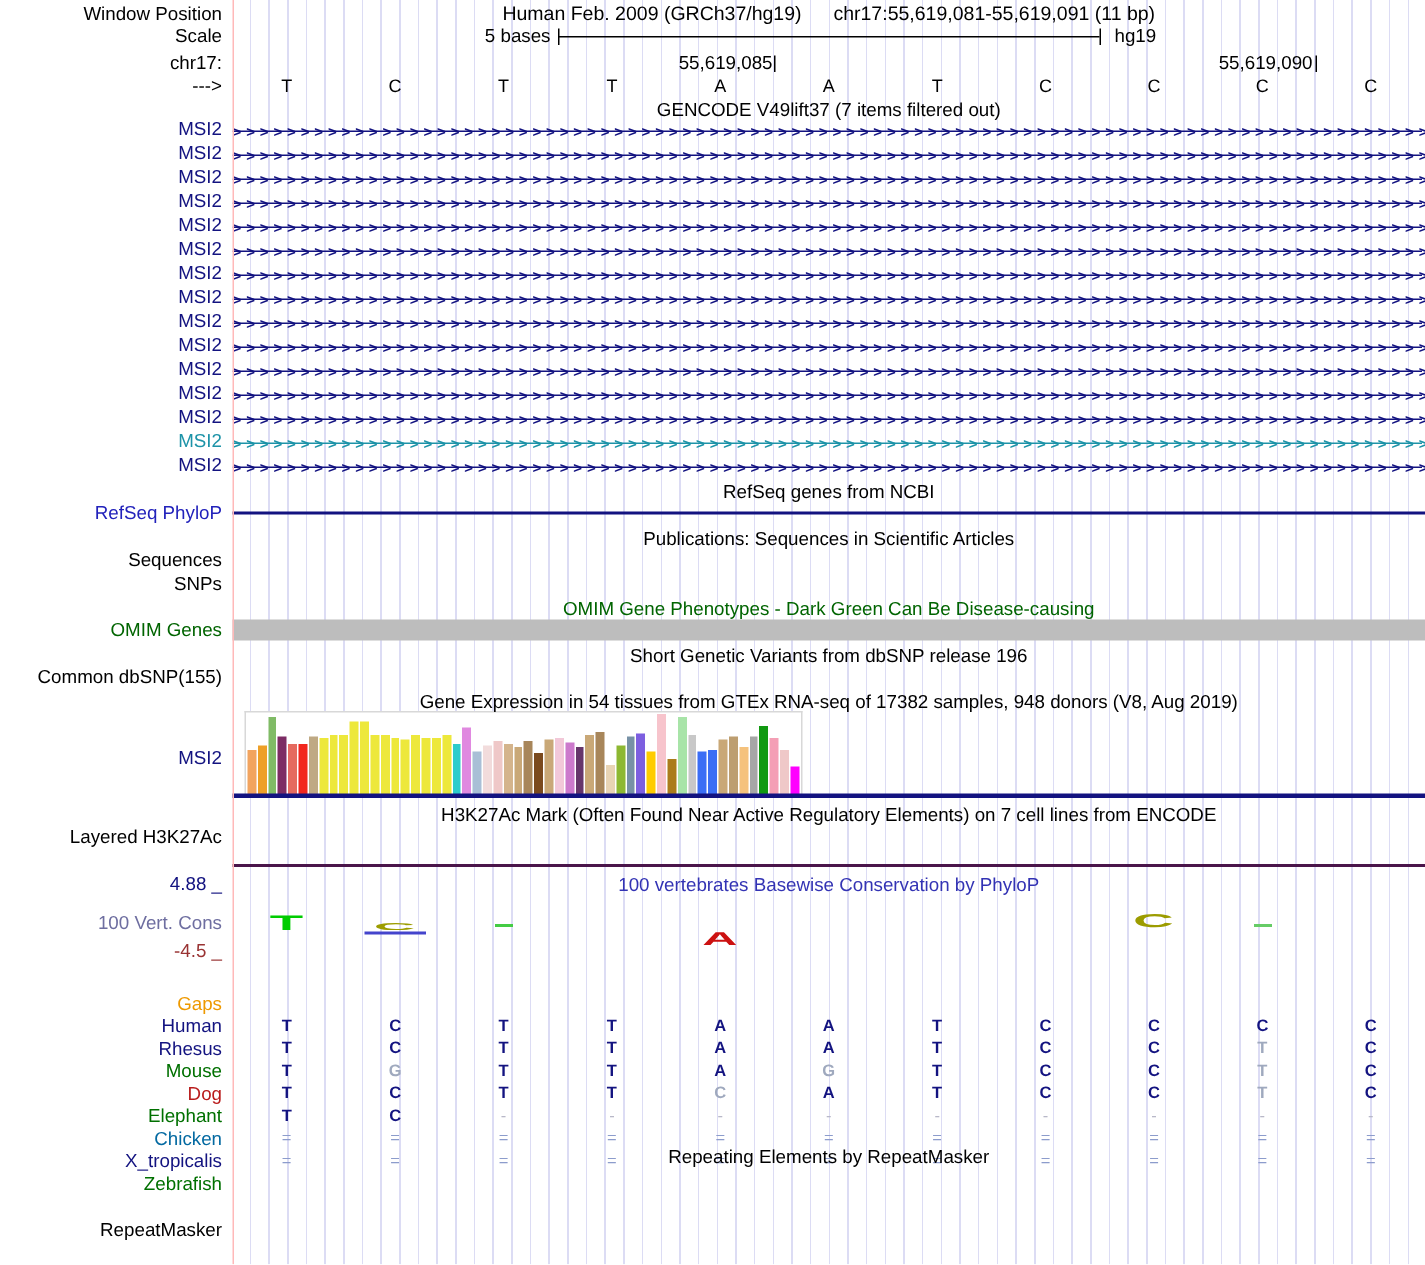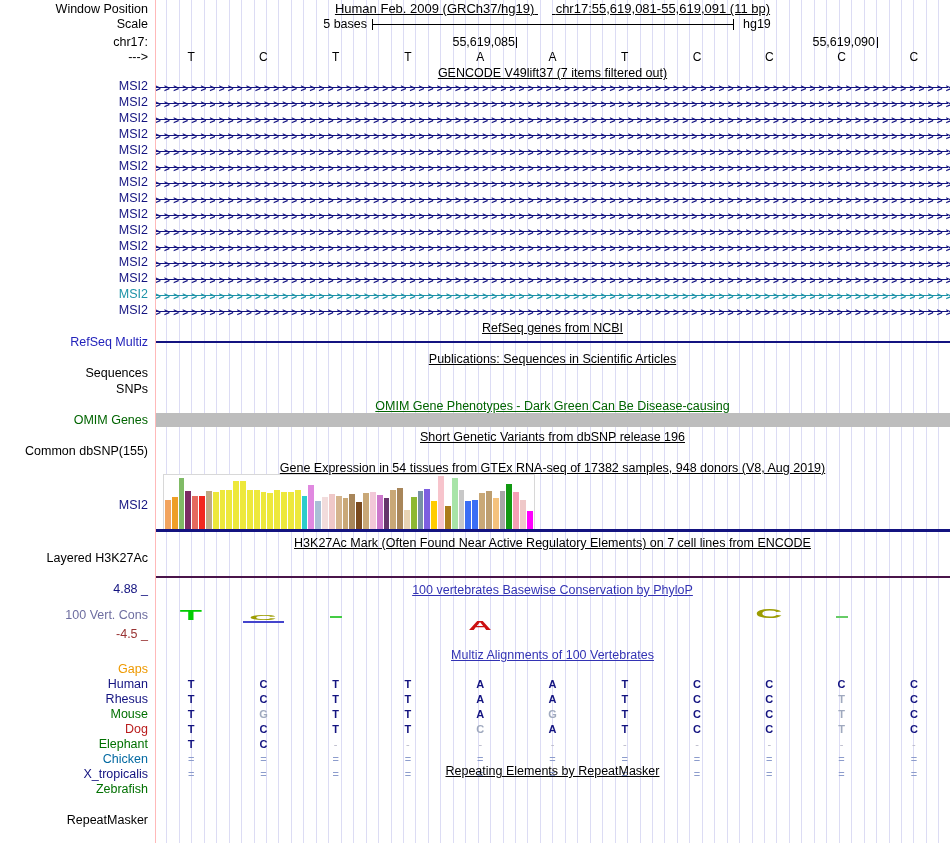--- a/index.html
+++ b/index.html
@@ -5,21 +5,21 @@
   html,body{margin:0;padding:0;background:#fff;}
   .canvas{position:relative;width:950px;height:843px;background:#fff;overflow:hidden;
           font-family:"Liberation Sans",sans-serif;color:#000;}
   .abs{position:absolute;}
   .gridlines{left:155px;top:0;width:795px;height:843px;z-index:0;
     background-image:repeating-linear-gradient(90deg,transparent 0 11.45px,#DCDCF4 11.45px 12.45px);}
   .left-edge{left:155px;top:0;width:1px;height:843px;background:#FFB9B9;z-index:2;}
   .gutter-label{left:0;width:148px;text-align:right;font-size:12.5px;line-height:15px;
     white-space:nowrap;z-index:3;}
   .title-row{left:155px;width:795px;text-align:center;font-size:12.5px;line-height:14px;
-    white-space:nowrap;z-index:3;text-decoration:underline;}
+    white-space:nowrap;z-index:3;}
   .hdr{font-size:13px;}
   .navy{color:#131380;}
   .green{color:#006400;}
   .blue-title{color:#3333B4;}
   .refseq-blue{color:#2222BB;}
   .darkred{color:#993333;}
   .slate{color:#6E6EA0;}
   .arrow-row{left:155px;width:795px;height:16px;line-height:16px;overflow:hidden;
     white-space:nowrap;z-index:1;}
   .arrow-row::before{content:"";position:absolute;left:0;right:2px;top:7.5px;height:1px;background:currentColor;}
@@ -111,21 +111,21 @@
       <div class="abs arrow-row" style="top:255px;color:#131380"><span class="arrows">&gt;&gt;&gt;&gt;&gt;&gt;&gt;&gt;&gt;&gt;&gt;&gt;&gt;&gt;&gt;&gt;&gt;&gt;&gt;&gt;&gt;&gt;&gt;&gt;&gt;&gt;&gt;&gt;&gt;&gt;&gt;&gt;&gt;&gt;&gt;&gt;&gt;&gt;&gt;&gt;&gt;&gt;&gt;&gt;&gt;&gt;&gt;&gt;&gt;&gt;&gt;&gt;&gt;&gt;&gt;&gt;&gt;&gt;&gt;&gt;&gt;&gt;&gt;&gt;&gt;&gt;&gt;&gt;&gt;&gt;&gt;&gt;&gt;&gt;&gt;&gt;&gt;&gt;&gt;&gt;&gt;&gt;&gt;&gt;&gt;&gt;&gt;&gt;&gt;&gt;</span></div>
       <div class="abs gutter-label" style="top:271px;color:#131380">MSI2</div>
       <div class="abs arrow-row" style="top:271px;color:#131380"><span class="arrows">&gt;&gt;&gt;&gt;&gt;&gt;&gt;&gt;&gt;&gt;&gt;&gt;&gt;&gt;&gt;&gt;&gt;&gt;&gt;&gt;&gt;&gt;&gt;&gt;&gt;&gt;&gt;&gt;&gt;&gt;&gt;&gt;&gt;&gt;&gt;&gt;&gt;&gt;&gt;&gt;&gt;&gt;&gt;&gt;&gt;&gt;&gt;&gt;&gt;&gt;&gt;&gt;&gt;&gt;&gt;&gt;&gt;&gt;&gt;&gt;&gt;&gt;&gt;&gt;&gt;&gt;&gt;&gt;&gt;&gt;&gt;&gt;&gt;&gt;&gt;&gt;&gt;&gt;&gt;&gt;&gt;&gt;&gt;&gt;&gt;&gt;&gt;&gt;&gt;&gt;</span></div>
       <div class="abs gutter-label" style="top:287px;color:#1D93A8">MSI2</div>
       <div class="abs arrow-row" style="top:287px;color:#1D93A8"><span class="arrows">&gt;&gt;&gt;&gt;&gt;&gt;&gt;&gt;&gt;&gt;&gt;&gt;&gt;&gt;&gt;&gt;&gt;&gt;&gt;&gt;&gt;&gt;&gt;&gt;&gt;&gt;&gt;&gt;&gt;&gt;&gt;&gt;&gt;&gt;&gt;&gt;&gt;&gt;&gt;&gt;&gt;&gt;&gt;&gt;&gt;&gt;&gt;&gt;&gt;&gt;&gt;&gt;&gt;&gt;&gt;&gt;&gt;&gt;&gt;&gt;&gt;&gt;&gt;&gt;&gt;&gt;&gt;&gt;&gt;&gt;&gt;&gt;&gt;&gt;&gt;&gt;&gt;&gt;&gt;&gt;&gt;&gt;&gt;&gt;&gt;&gt;&gt;&gt;&gt;&gt;</span></div>
       <div class="abs gutter-label" style="top:303px;color:#131380">MSI2</div>
       <div class="abs arrow-row" style="top:303px;color:#131380"><span class="arrows">&gt;&gt;&gt;&gt;&gt;&gt;&gt;&gt;&gt;&gt;&gt;&gt;&gt;&gt;&gt;&gt;&gt;&gt;&gt;&gt;&gt;&gt;&gt;&gt;&gt;&gt;&gt;&gt;&gt;&gt;&gt;&gt;&gt;&gt;&gt;&gt;&gt;&gt;&gt;&gt;&gt;&gt;&gt;&gt;&gt;&gt;&gt;&gt;&gt;&gt;&gt;&gt;&gt;&gt;&gt;&gt;&gt;&gt;&gt;&gt;&gt;&gt;&gt;&gt;&gt;&gt;&gt;&gt;&gt;&gt;&gt;&gt;&gt;&gt;&gt;&gt;&gt;&gt;&gt;&gt;&gt;&gt;&gt;&gt;&gt;&gt;&gt;&gt;&gt;&gt;</span></div>
     </div>
 
   <div class="abs title-row" style="top:321px">RefSeq genes from NCBI</div>
-  <div class="abs gutter-label refseq-blue" style="top:335px">RefSeq Multiz</div>
+  <div class="abs gutter-label refseq-blue" style="top:335px">RefSeq PhyloP</div>
   <div class="abs hline" style="top:341px;height:2px;background:#131380"></div>
 
   <div class="abs title-row" style="top:352px">Publications: Sequences in Scientific Articles</div>
   <div class="abs gutter-label" style="top:366px">Sequences</div>
   <div class="abs gutter-label" style="top:382px">SNPs</div>
 
   <div class="abs title-row green" style="top:399px">OMIM Gene Phenotypes - Dark Green Can Be Disease-causing</div>
   <div class="abs gutter-label green" style="top:413px">OMIM Genes</div>
   <div class="abs hline" style="top:413px;height:14px;background:#BDBDBD"></div>
 
@@ -203,21 +203,20 @@
   <div id="cons-letters">
       <div class="abs basecell cons-letter" style="left:191.13636363636363px;top:607px;font-size:14px;color:#00CC00;transform:scale(2.6,1)">T</div>
       <div class="abs basecell cons-letter" style="left:263.4090909090909px;top:611px;font-size:12px;color:#9C9C00;transform:scale(3.2,0.55)">C</div>
       <div class="abs shape" style="left:329.68181818181813px;top:616px;width:12px;height:2px;background:#44CC44"></div>
       <div class="abs basecell cons-letter" style="left:480.2272727272727px;top:618px;font-size:13px;color:#CC1111;transform:scale(2.5,0.95)">A</div>
       <div class="abs basecell cons-letter" style="left:769.3181818181818px;top:606px;font-size:13px;color:#9C9C00;transform:scale(2.9,0.95)">C</div>
       <div class="abs shape" style="left:835.590909090909px;top:616px;width:12px;height:2px;background:#66CC66"></div>
     </div>
   <div class="abs shape" style="left:243px;top:621px;width:41px;height:1.5px;background:#4444CC"></div>
 
-  <div class="abs title-row blue-title" style="top:648px">Multiz Alignments of 100 Vertebrates</div>
   <div id="multiz-rows">
       <div class="abs gutter-label" style="top:662px;color:#EE9900">Gaps</div>
       <div class="abs gutter-label" style="top:677px;color:#131380">Human</div>
       <div class="abs basecell aln-letter aln-m" style="left:191.13636363636363px;top:677px">T</div>
       <div class="abs basecell aln-letter aln-m" style="left:263.4090909090909px;top:677px">C</div>
       <div class="abs basecell aln-letter aln-m" style="left:335.68181818181813px;top:677px">T</div>
       <div class="abs basecell aln-letter aln-m" style="left:407.95454545454544px;top:677px">T</div>
       <div class="abs basecell aln-letter aln-m" style="left:480.2272727272727px;top:677px">A</div>
       <div class="abs basecell aln-letter aln-m" style="left:552.5px;top:677px">A</div>
       <div class="abs basecell aln-letter aln-m" style="left:624.7727272727273px;top:677px">T</div>

